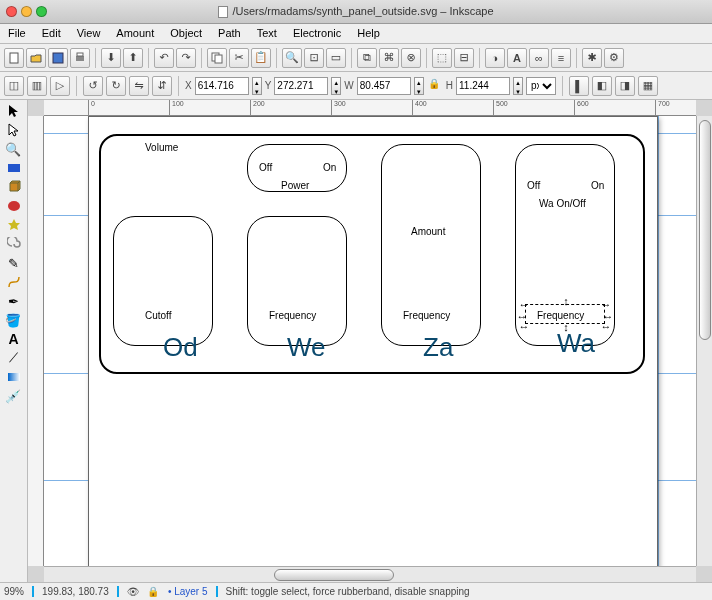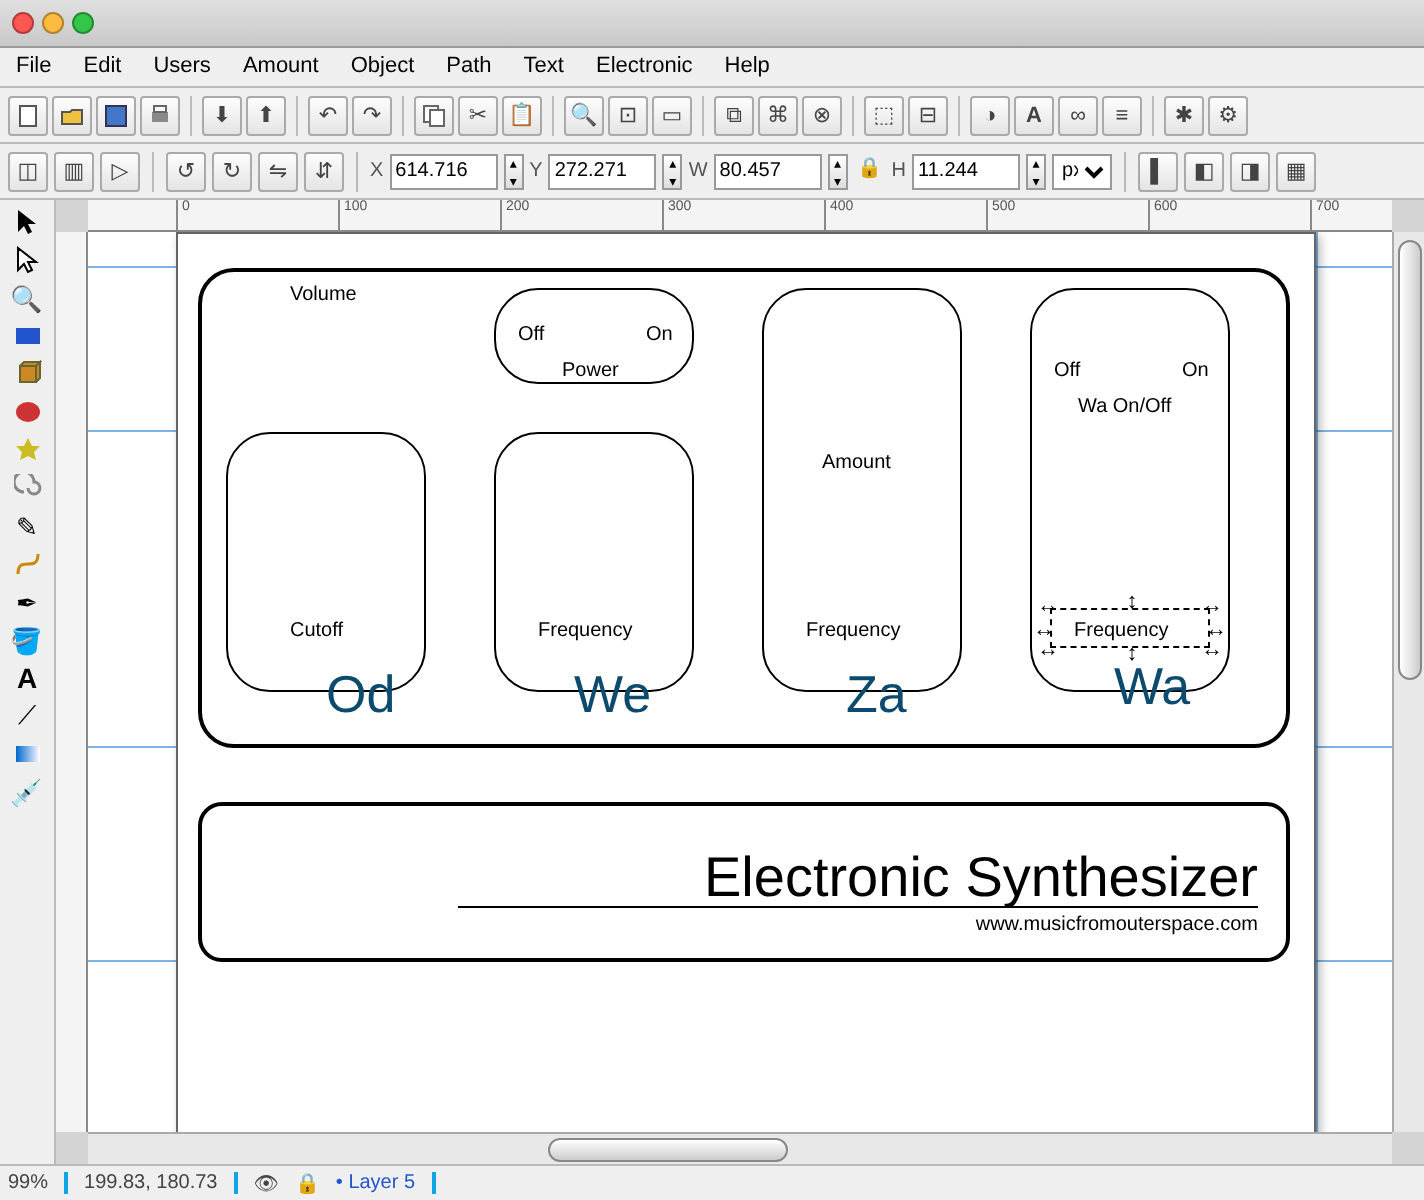--- a/index.html
+++ b/index.html
@@ -54,26 +54,27 @@
 </style>
 </head>
 <body>
 
 <div class="winchrome">
   <div class="traffic">
     <div class="tl r"></div>
     <div class="tl y"></div>
     <div class="tl g"></div>
   </div>
+  <div class="title"><span class="doc-icon"></span><span>/Users/rmadams/synth_panel_outside.svg – Inkscape</span></div>
 </div>
 
 <div class="menubar">
   <span>File</span>
   <span>Edit</span>
-  <span>Users</span>
+  <span>View</span>
   <span>Amount</span>
   <span>Object</span>
   <span>Path</span>
   <span>Text</span>
   <span>Electronic</span>
   <span>Help</span>
 </div>
 
 <div class="toolbar">
   <div class="tbtn">
@@ -288,36 +289,32 @@
             <div class="handle" style="left:34px;top:-10px">↕</div>
             <div class="handle" style="right:-8px;top:-8px">↔</div>
             <div class="handle" style="left:-10px;top:4px">↔</div>
             <div class="handle" style="right:-10px;top:4px">↔</div>
             <div class="handle" style="left:-8px;bottom:-8px">↔</div>
             <div class="handle" style="left:34px;bottom:-10px">↕</div>
             <div class="handle" style="right:-8px;bottom:-8px">↔</div>
           </div>
         </div>
 
-        <div class="panel-bot">
-          <div class="es-title">Electronic Synthesizer</div>
-          <div class="es-line"></div>
-          <div class="es-url">www.musicfromouterspace.com</div>
-        </div>
       </div>
     </div>
 
     <div class="sb-h">
         <div class="thumb"></div>
       </div>
     <div class="sb-v">
         <div class="thumb"></div>
       </div>
   </div>
 </div>
 
 <div class="statusbar">
   <span class="fld">99%</span>
   <span class="fld">199.83, 180.73</span>
   <span>👁</span>
   <span>🔒</span>
   <span class="fld" style="color:#2255cc">• <span>Layer 5</span></span>
+  <span>Shift: toggle select, force rubberband, disable snapping</span>
 </div>
 
 </body></html>

